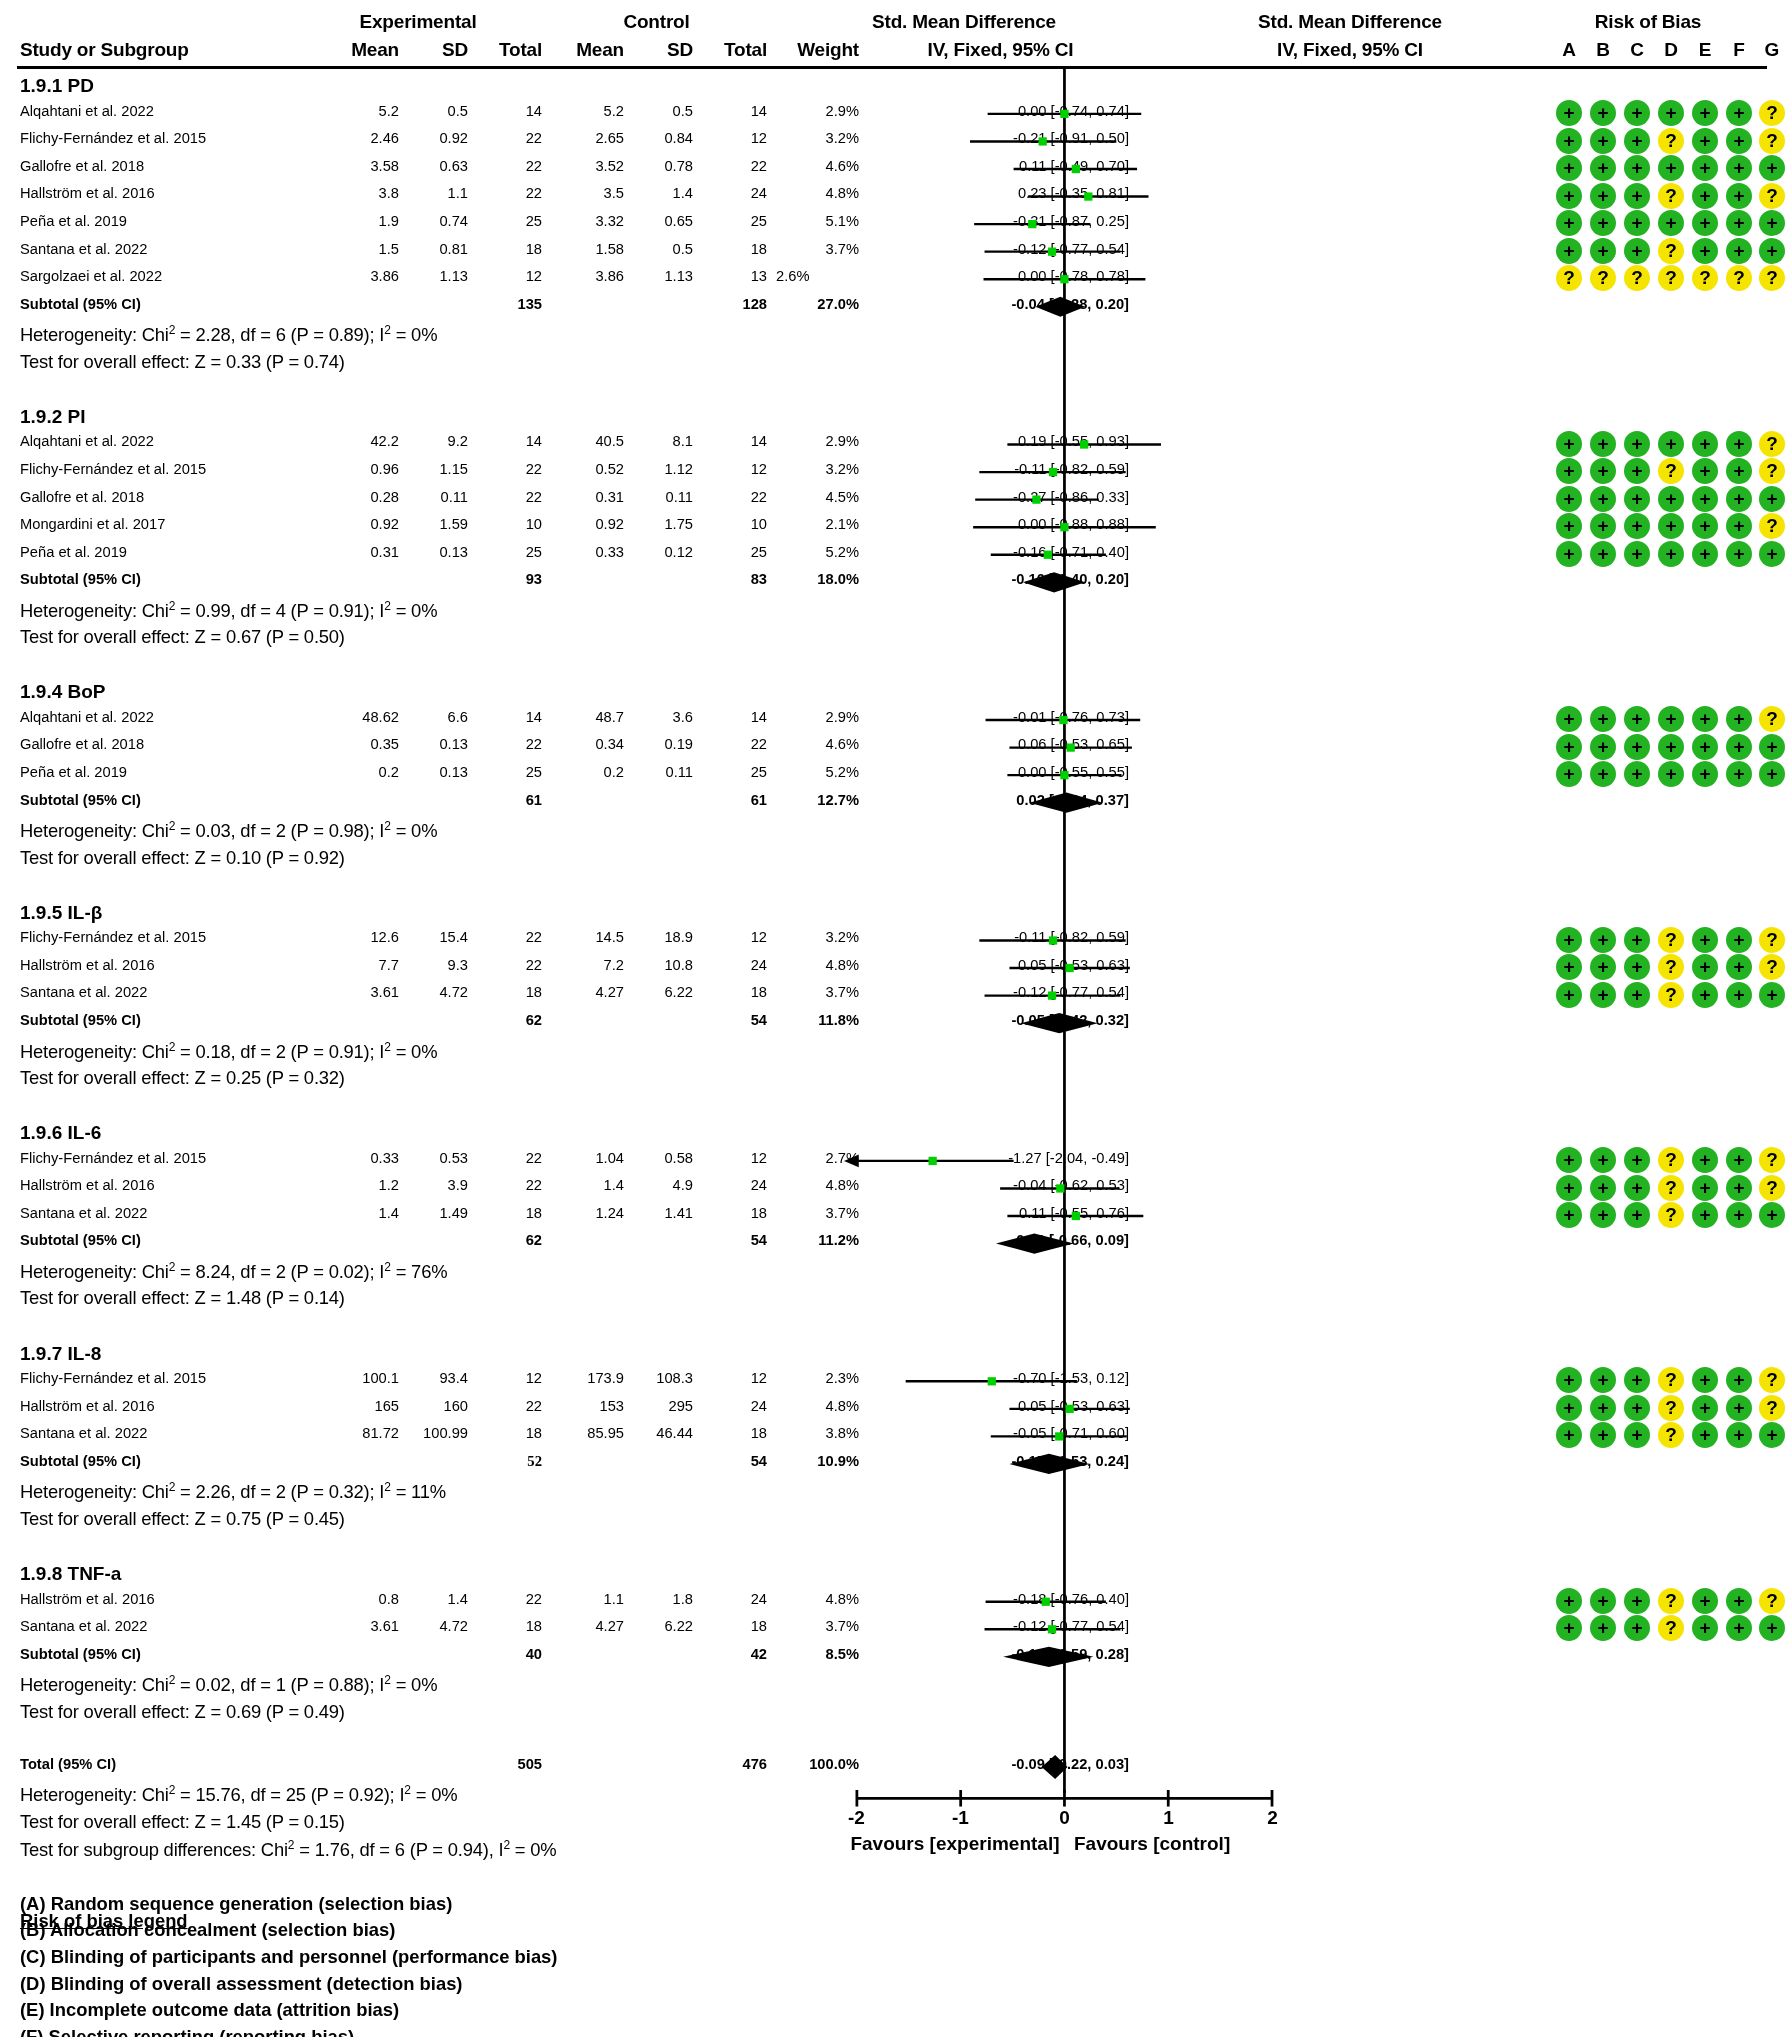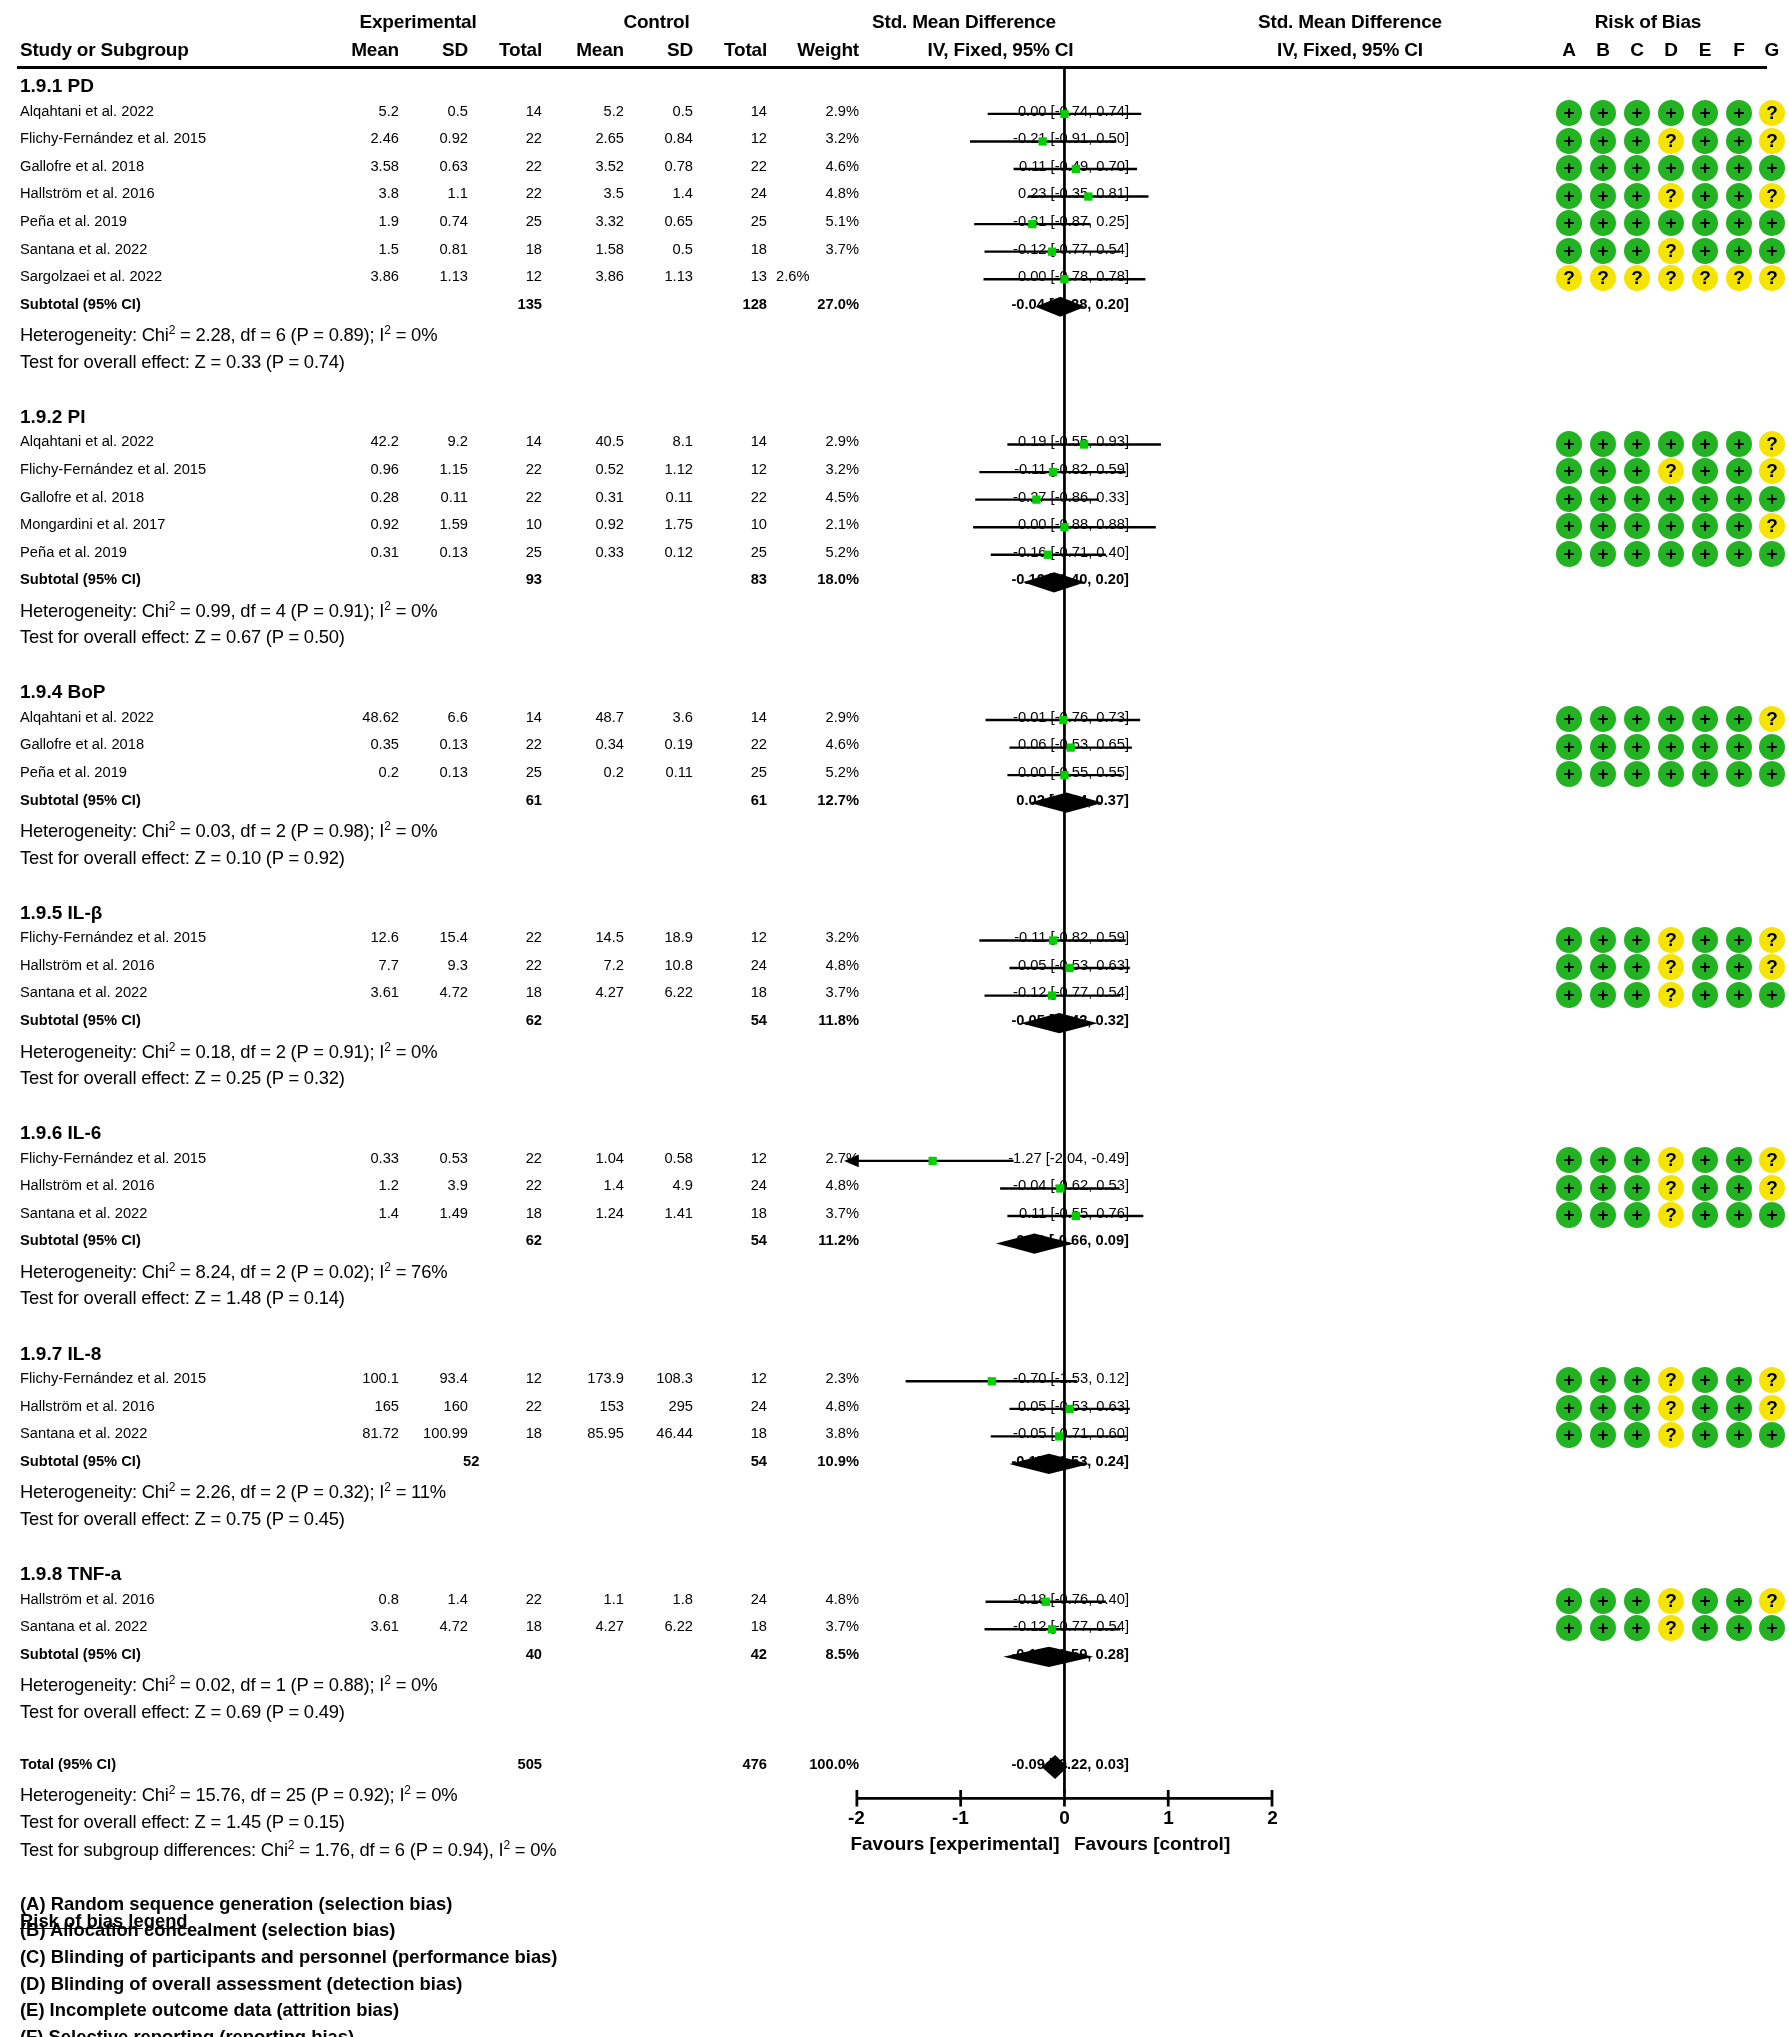--- a/index.html
+++ b/index.html
@@ -402,21 +402,21 @@
       <div class="row-label" style="position: absolute; left: 20px; top: 1425px;">Santana et al. 2022</div>
       <div class="num" style="position: absolute; left: 326px; top: 1425px; width: 73px; text-align: right;">81.72</div>
       <div class="num" style="position: absolute; left: 404px; top: 1425px; width: 64px; text-align: right;">100.99</div>
       <div class="num" style="position: absolute; left: 473px; top: 1425px; width: 69px; text-align: right;">18</div>
       <div class="num" style="position: absolute; left: 551px; top: 1425px; width: 73px; text-align: right;">85.95</div>
       <div class="num" style="position: absolute; left: 629px; top: 1425px; width: 64px; text-align: right;">46.44</div>
       <div class="num" style="position: absolute; left: 698px; top: 1425px; width: 69px; text-align: right;">18</div>
       <div class="num" style="position: absolute; left: 776px; top: 1425px; width: 83px; text-align: right;">3.8%</div>
       <div class="num" style="position: absolute; left: 872px; top: 1425px; width: 257px; text-align: right;">-0.05 [-0.71, 0.60]</div>
       <div class="row-label" style="position: absolute; left: 20px; top: 1453px; font-weight: bold;">Subtotal (95% CI)</div>
-      <div class="num" style="position: absolute; left: 463px; top: 1453px; width: 69px; font-weight: bold;">52</div>
+      <div class="num" style="position: absolute; left: 473px; top: 1453px; width: 69px; text-align: right; font-weight: bold; font-family: Liberation Serif, serif;">52</div>
       <div class="num" style="position: absolute; left: 698px; top: 1453px; width: 69px; text-align: right; font-weight: bold;">54</div>
       <div class="num" style="position: absolute; left: 776px; top: 1453px; width: 83px; text-align: right; font-weight: bold;">10.9%</div>
       <div class="num" style="position: absolute; left: 872px; top: 1453px; width: 257px; text-align: right; font-weight: bold;">-0.15 [-0.53, 0.24]</div>
       <div class="stat-line" style="position: absolute; left: 20px; top: 1480px;">Heterogeneity: Chi<sup>2</sup> = 2.26, df = 2 (P = 0.32); I<sup>2</sup> = 11%</div>
       <div class="stat-line" style="position: absolute; left: 20px; top: 1508px;">Test for overall effect: Z = 0.75 (P = 0.45)</div>
       <div class="sub-head" style="position: absolute; left: 20px; top: 1563px; font-weight: bold;">1.9.8 TNF-a</div>
       <div class="row-label" style="position: absolute; left: 20px; top: 1591px;">Hallström et al. 2016</div>
       <div class="num" style="position: absolute; left: 326px; top: 1591px; width: 73px; text-align: right;">0.8</div>
       <div class="num" style="position: absolute; left: 404px; top: 1591px; width: 64px; text-align: right;">1.4</div>
       <div class="num" style="position: absolute; left: 473px; top: 1591px; width: 69px; text-align: right;">22</div>

